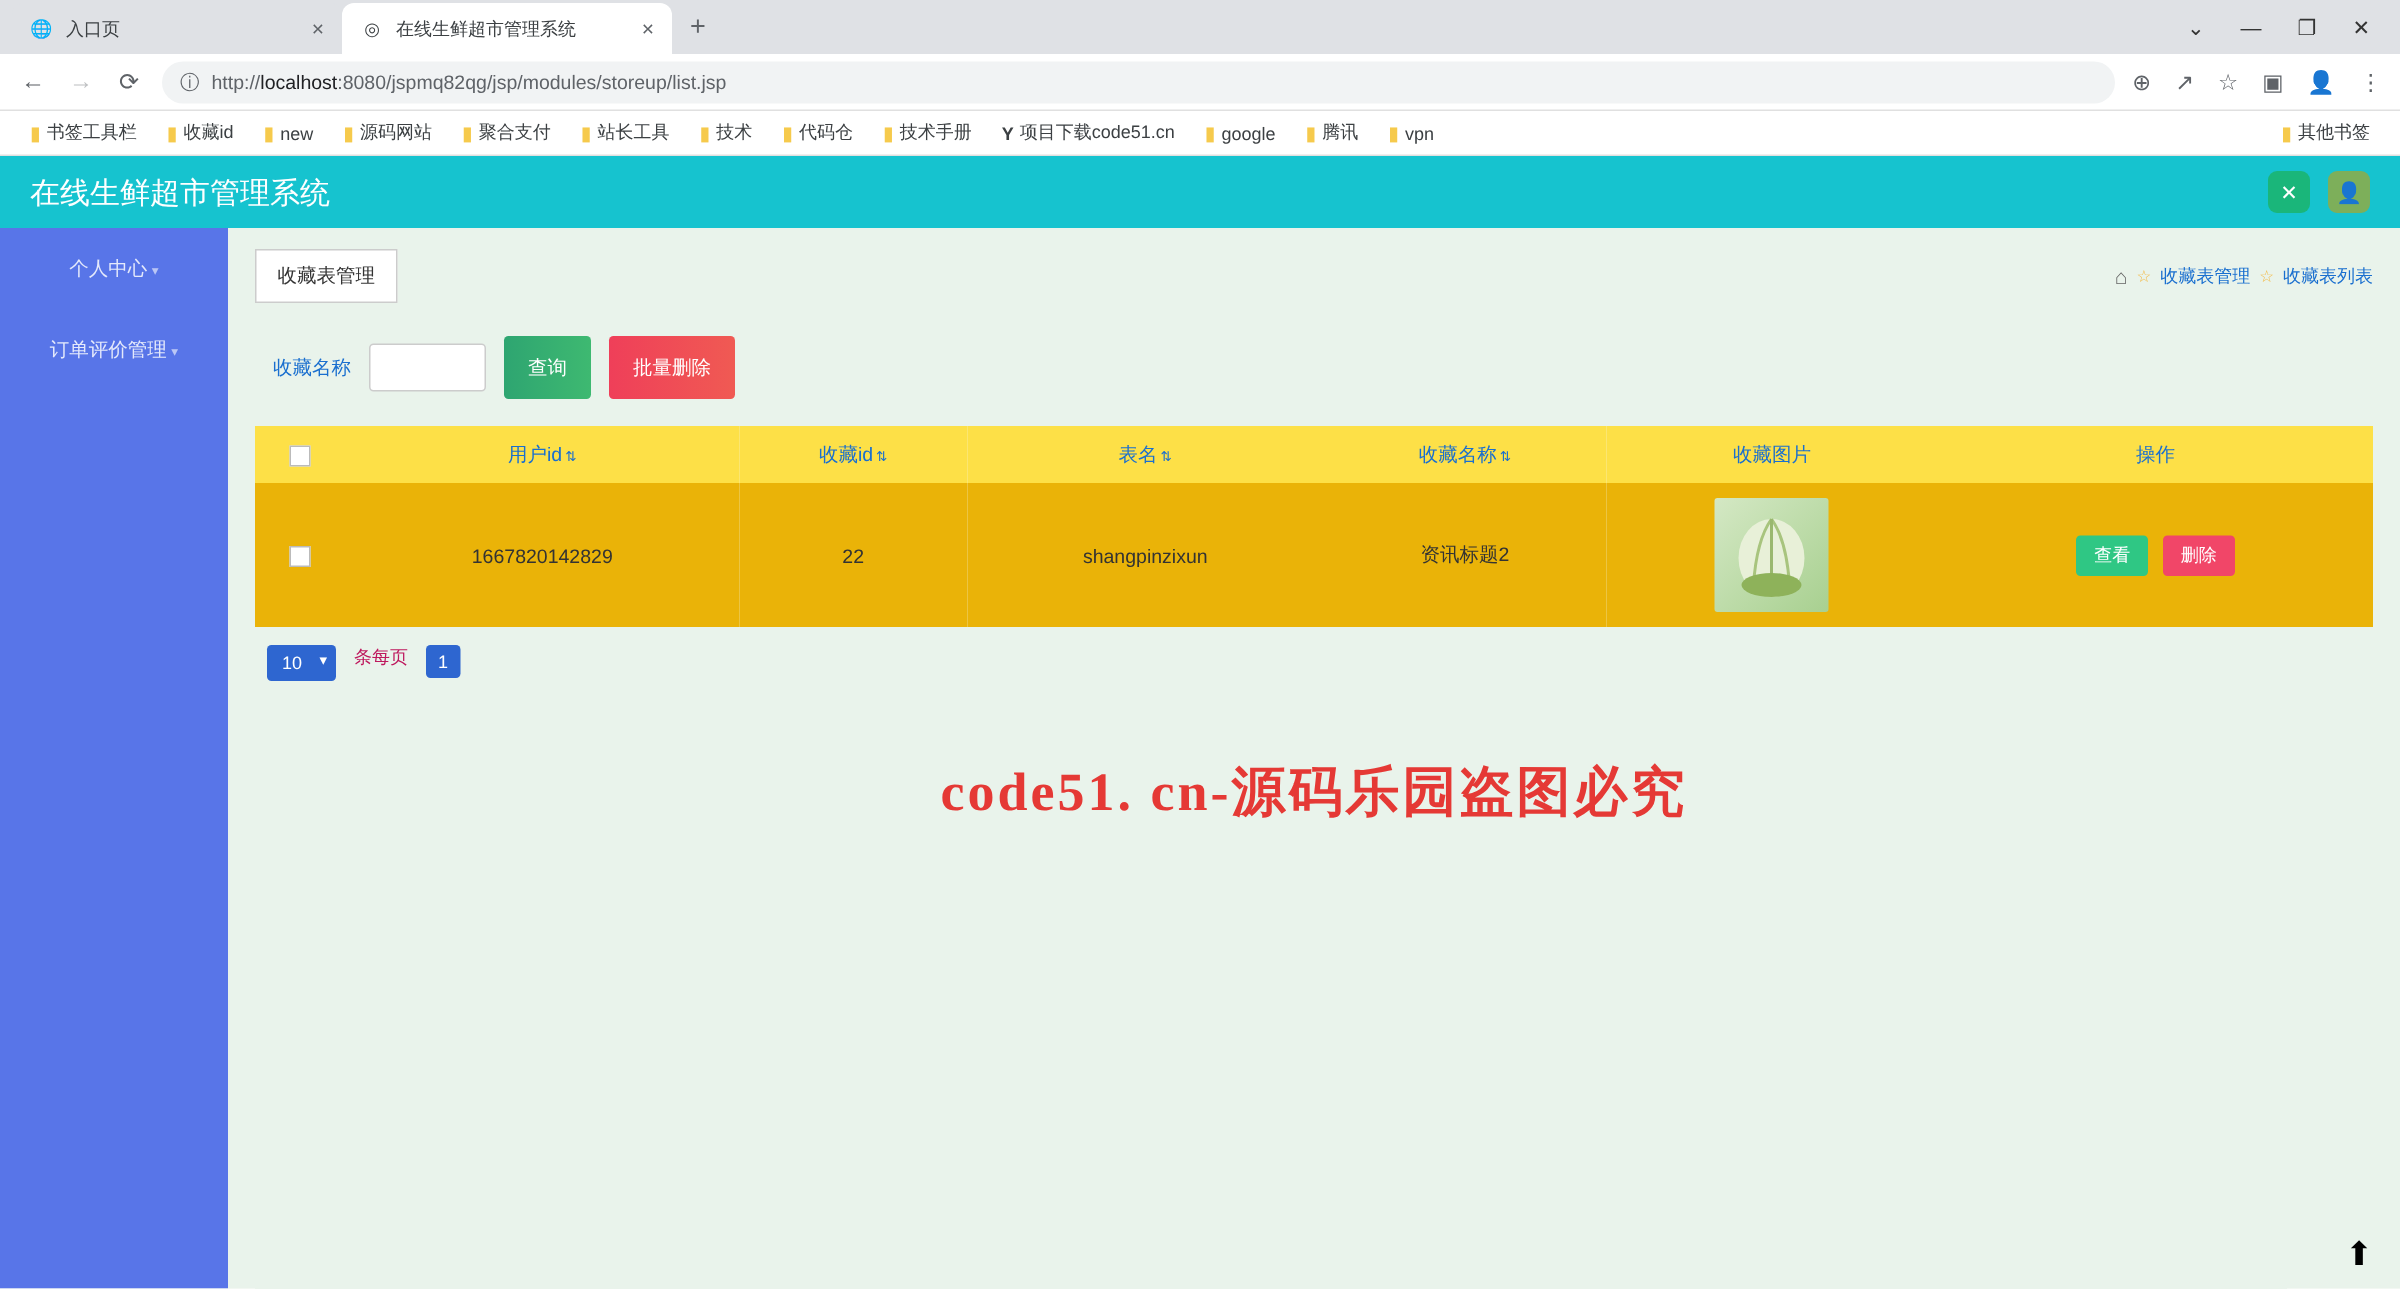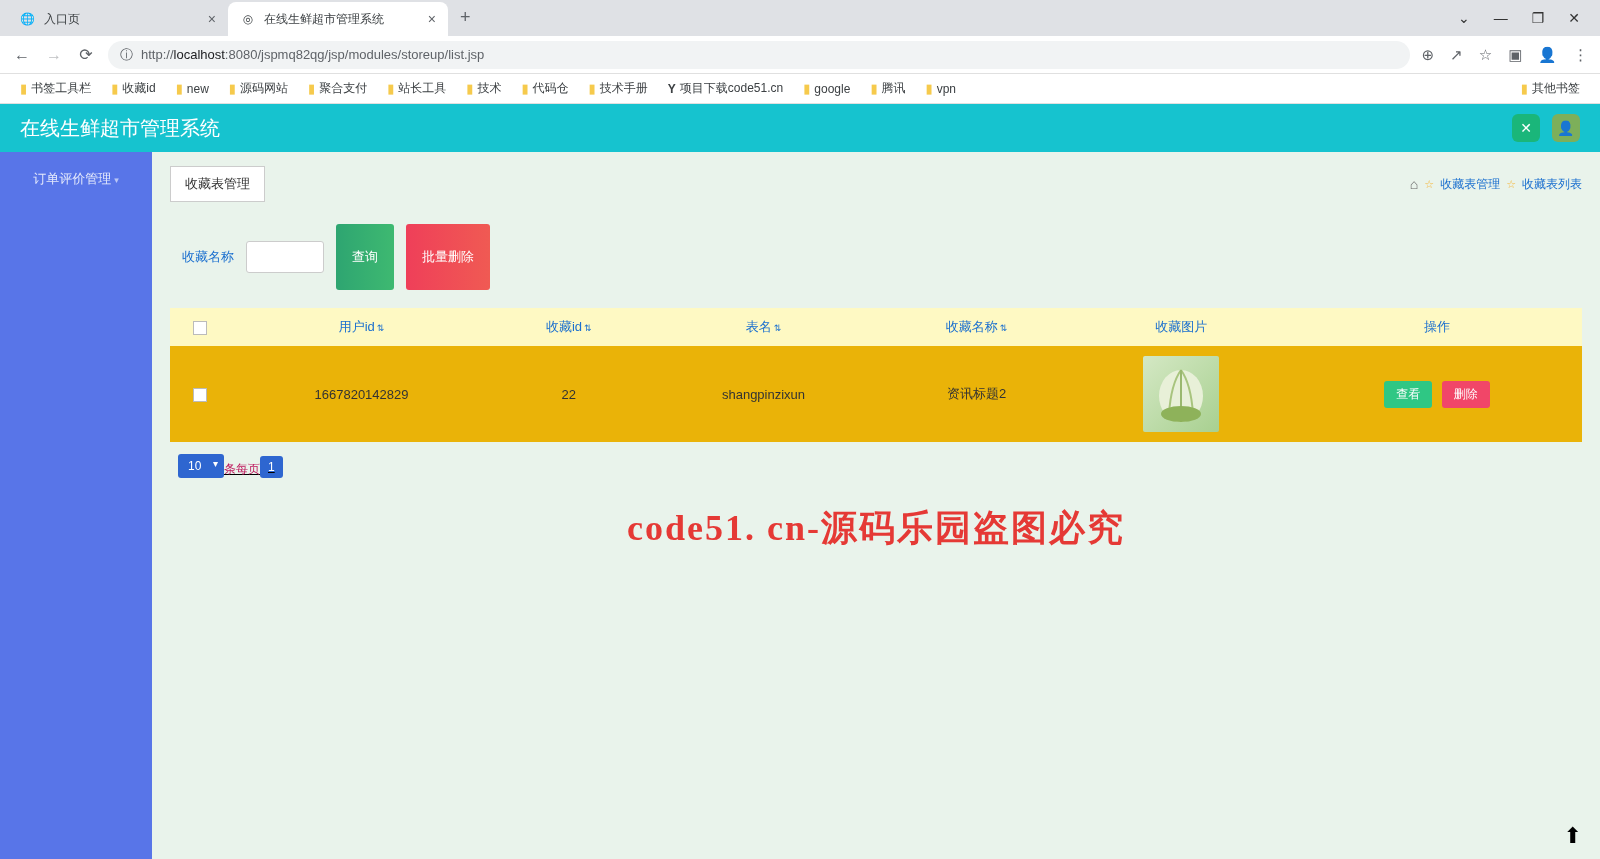--- a/index.html
+++ b/index.html
@@ -46,36 +46,36 @@
 .main { flex: 1; background: #e9f3eb; padding: 14px 18px; position: relative; }
 .page-head { display: flex; align-items: center; margin-bottom: 18px; justify-content: space-between; }
 .mgr-btn { background: #fff; border: 1px solid #ccc; padding: 8px 14px; font-size: 13px; cursor: pointer; color: #333; }
 .breadcrumb { margin-left: auto; display: flex; align-items: center; gap: 6px; font-size: 12px; color: #1a6fcf; }
 .home-icon { font-size: 14px; color: #666; }
 .star-sep { color: #f4b942; font-size: 11px; }
 
 .filter-row { display: flex; align-items: center; gap: 12px; padding: 4px 12px; margin-bottom: 14px; }
 .filter-label { font-size: 13px; color: #1a6fcf; }
 .filter-input { width: 78px; height: 32px; border: 1px solid #ccc; border-radius: 3px; padding: 0 8px; font-size: 13px; }
-.btn { border: none; padding: 24px 16px; font-size: 13px; color: #fff; border-radius: 3px; cursor: pointer; }
+.btn { border: none; padding: 12px 16px; font-size: 13px; color: #fff; border-radius: 3px; cursor: pointer; }
 .btn-search { background: linear-gradient(to right,#2ea571,#3eb971); }
 .btn-delete { background: linear-gradient(to right,#ef3f59,#f05a53); }
 
 .table { width: 100%; border-collapse: collapse; background: rgba(255,255,255,0.5); }
-.table th { background: #fef9c3; color: #1a6fcf; font-size: 13px; font-weight: normal; padding: 10px; text-align: center; }
+.table th { background: #fde047; color: #1a6fcf; font-size: 13px; font-weight: normal; padding: 10px; text-align: center; }
 .table td { padding: 10px; text-align: center; font-size: 13px; color: #333; background: #eab308; vertical-align: middle; }
 .sort-caret { font-size: 9px; margin-left: 2px; }
 .chk { width: 14px; height: 14px; display: inline-block; border: 1px solid #bbb; background: #fff; vertical-align: middle; }
 .img-cell { width: 76px; height: 76px; display: inline-flex; align-items: center; justify-content: center; background: linear-gradient(135deg,#d4e8c4,#a8d090); border-radius: 2px; }
 .img-cell svg { width: 60px; height: 60px; }
 .row-btn { padding: 5px 12px; font-size: 12px; border: none; border-radius: 3px; color: #fff; cursor: pointer; }
 .row-btn.view { background: #2fc784; }
 .row-btn.del { background: #f14668; margin-left: 6px; }
 
-.pager-row { display: flex; align-items: flex-end; gap: 0; margin-top: 12px; font-size: 12px; padding-left: 8px; text-decoration: underline; }
+.pager-row { display: flex; align-items: flex-start; gap: 12px; margin-top: 12px; font-size: 12px; padding-left: 8px; }
 .page-size { background: #2e66d0; color: #fff; border: none; padding: 5px 22px 5px 10px; border-radius: 3px; font-size: 12px; appearance: none; position: relative; }
 .page-size-wrap { position: relative; display: inline-block; }
 .page-size-wrap::after { content: "▾"; position: absolute; right: 6px; top: 4px; color: #fff; font-size: 10px; pointer-events: none; }
 .pager-label { color: #be185d; }
 .page-num { background: #2e66d0; color: #fff; padding: 4px 8px; border-radius: 3px; }
 
 .watermark { position: absolute; top: 352px; left: 50%; transform: translateX(-50%); font-size: 36px; font-weight: bold; color: #e53935; letter-spacing: 2px; pointer-events: none; white-space: nowrap; font-family: "SimSun", serif; }
 
 .upload-icon { position: absolute; right: 18px; bottom: 10px; font-size: 22px; color: #000; cursor: pointer; }
 </style>
@@ -184,20 +184,21 @@
 <div class="app-header">
   <div class="app-title">在线生鲜超市管理系统</div>
   <div class="header-actions">
     <div class="header-btn">✕</div>
     <div class="header-btn user">👤</div>
   </div>
 </div>
 
 <div class="app-body">
   <div class="sidebar">
+    <div class="sidebar-item"><span>个人中心</span><span class="caret">▾</span></div>
     <div class="sidebar-item"><span>订单评价管理</span><span class="caret">▾</span></div>
   </div>
 
   <div class="main">
     <div class="page-head">
       <button class="mgr-btn">收藏表管理</button>
       <div class="breadcrumb">
         <span class="home-icon">⌂</span>
         <span class="star-sep">☆</span>
         <span>收藏表管理</span>

